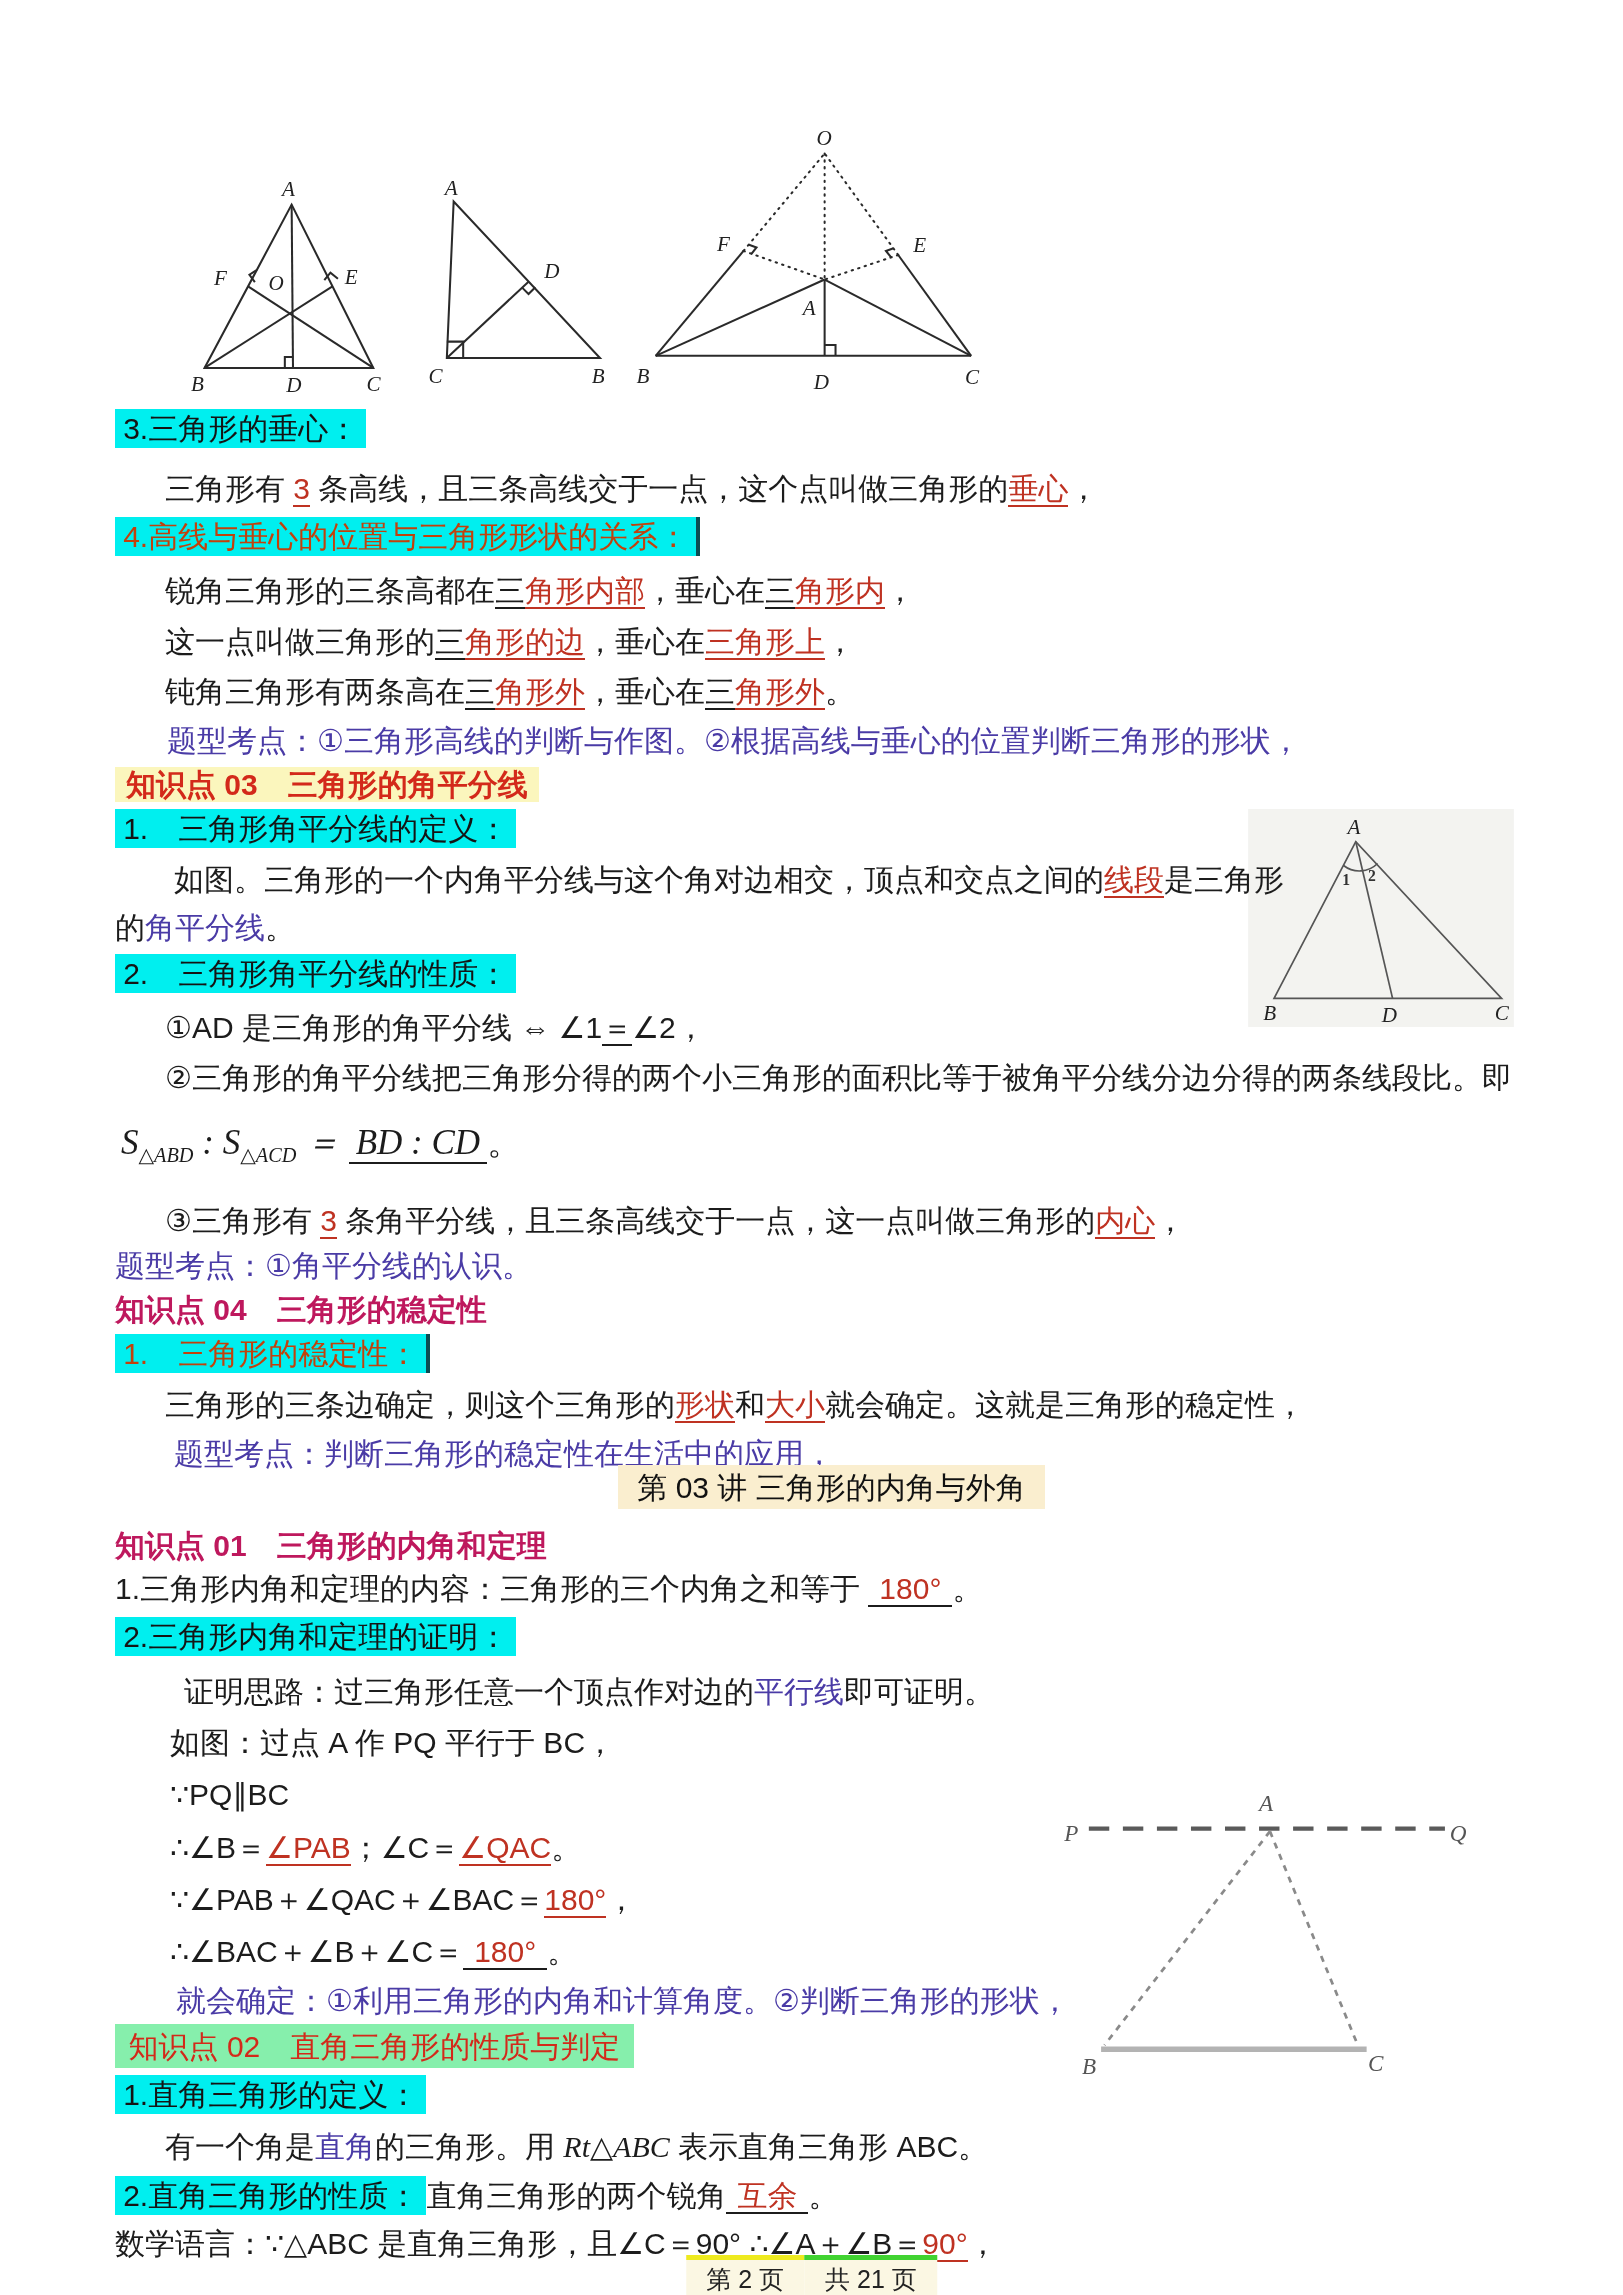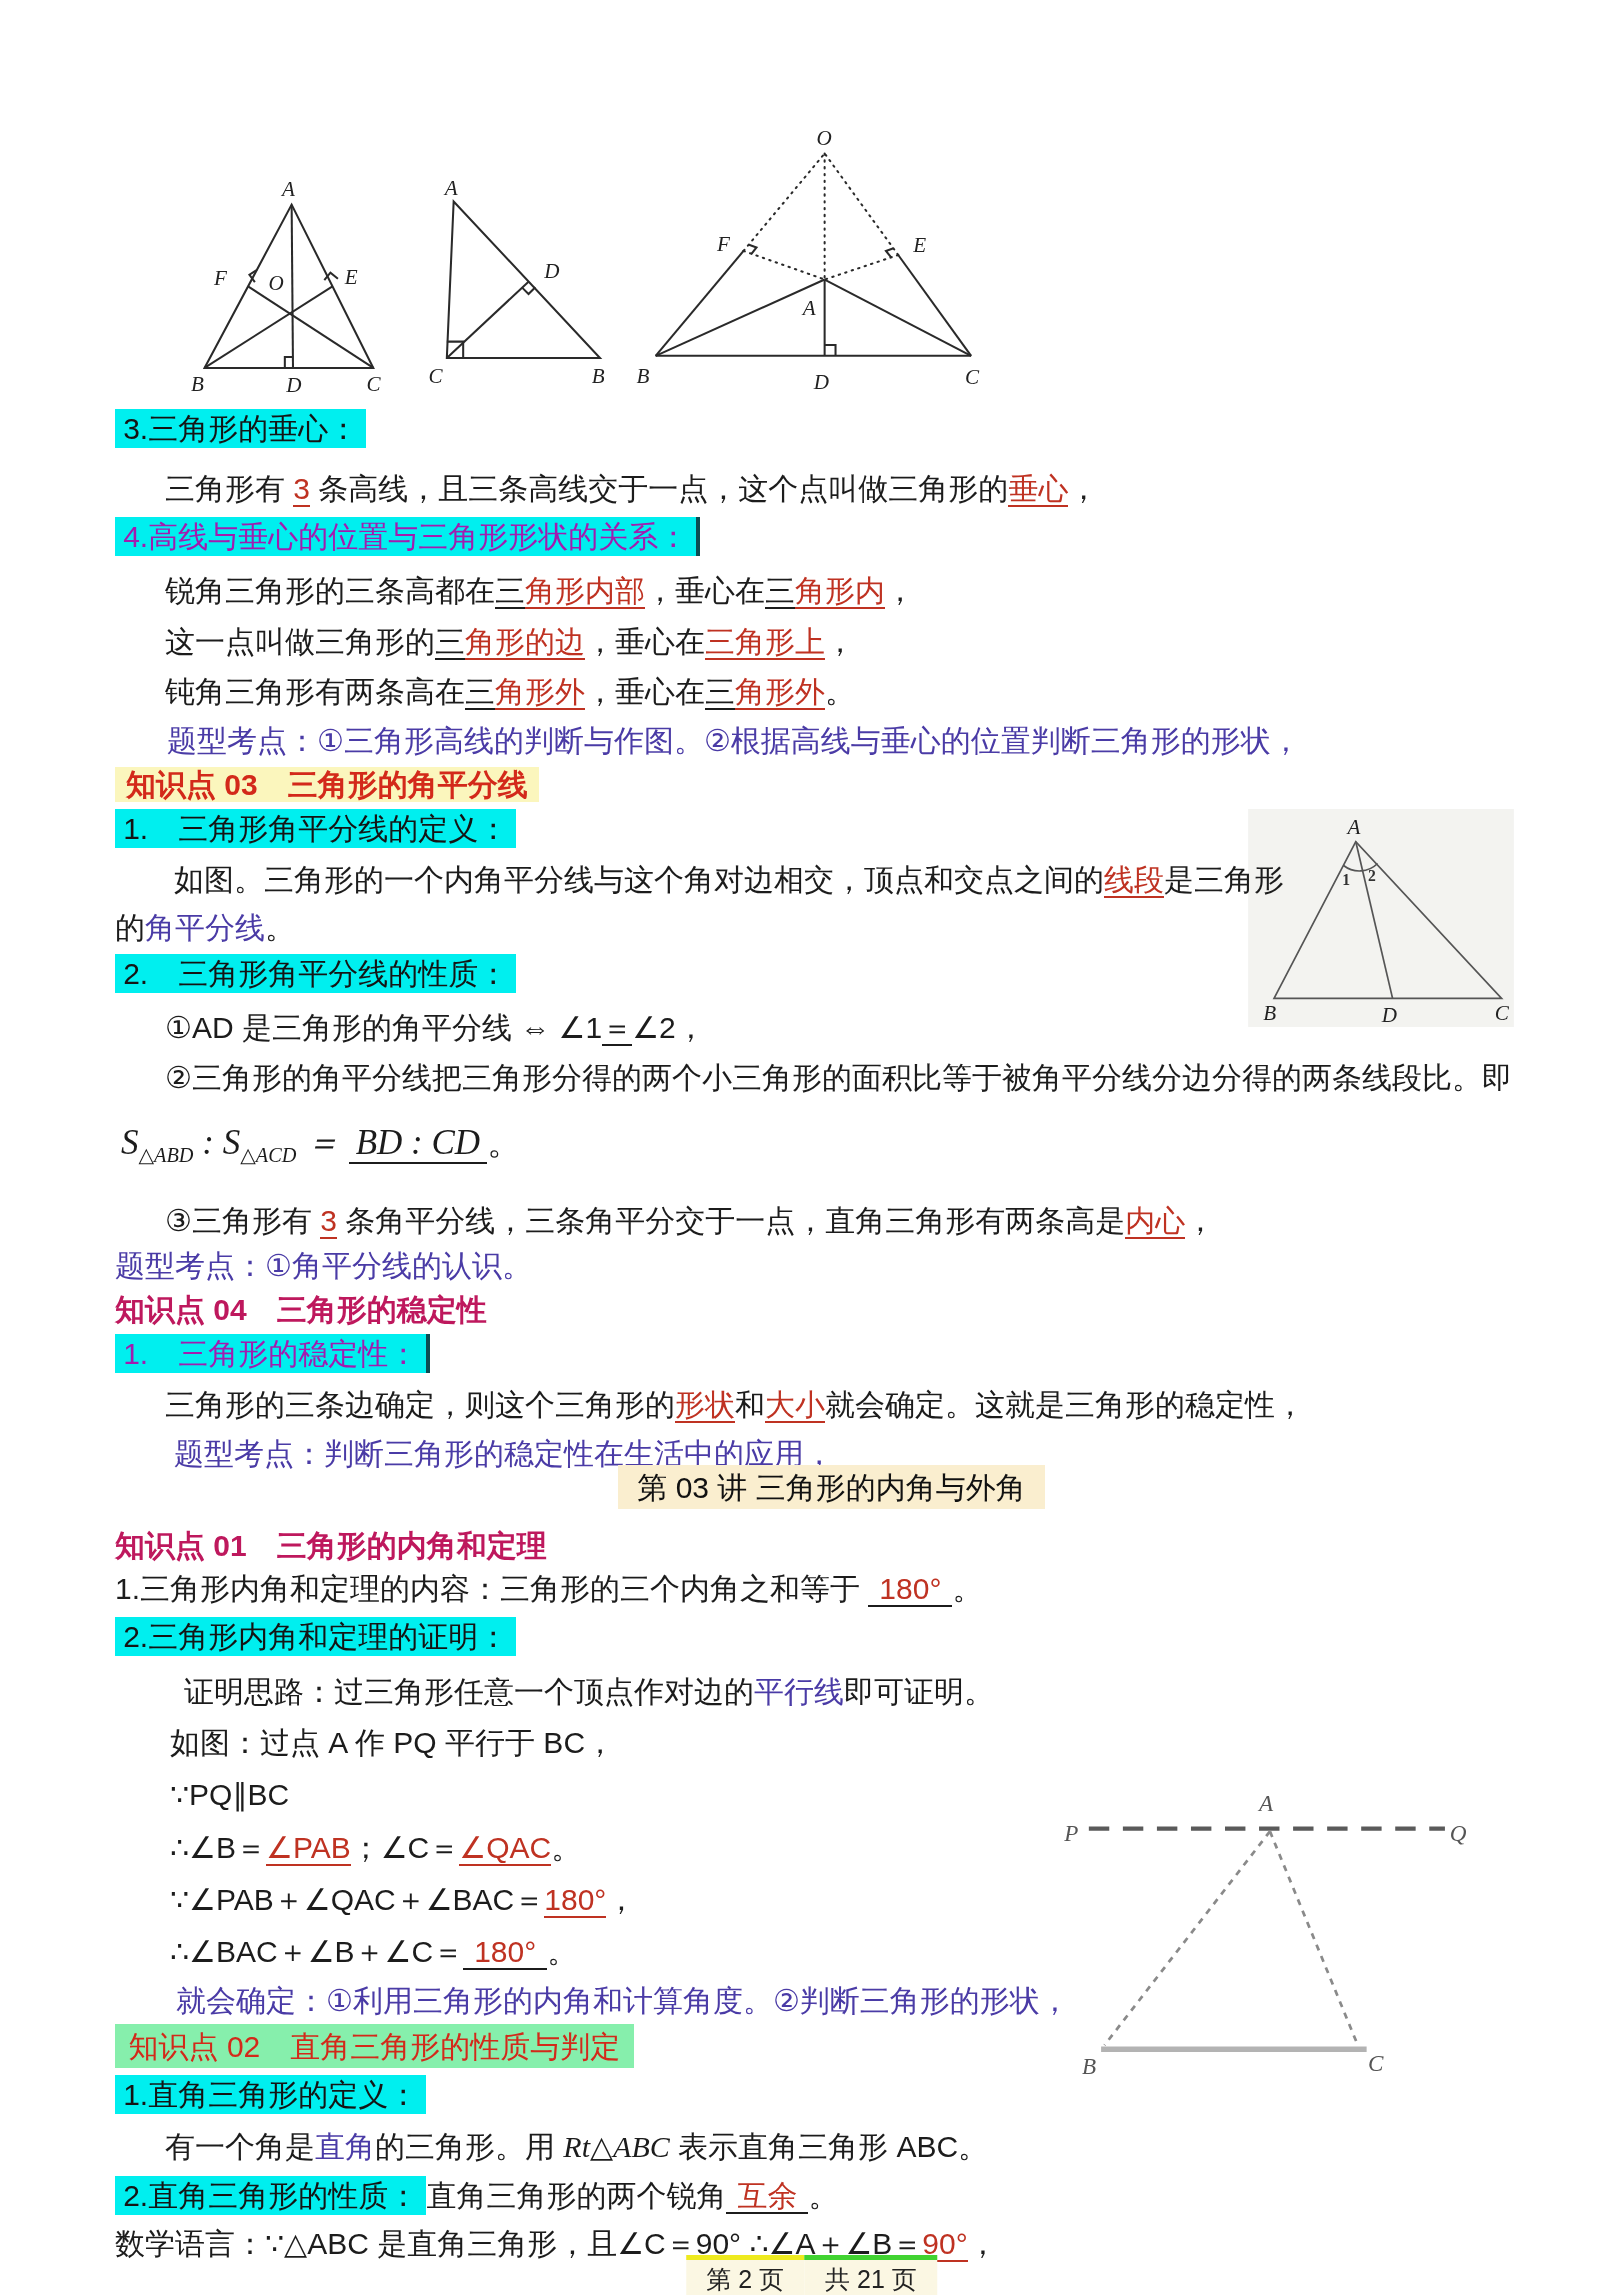--- a/index.html
+++ b/index.html
@@ -6,21 +6,21 @@
   .page{position:relative;width:1623px;height:2295px;background:#ffffff;overflow:hidden;
         font-family:"Liberation Sans","DejaVu Sans",sans-serif;color:#1c1c1c;}
   .line{position:absolute;white-space:nowrap;font-size:30px;line-height:1.3;border-radius:8px;}
   .line.center{left:0;width:100%;text-align:center;padding-left:20px;}
   .s-b{color:#1c1c1c;}
   .s-bu{color:#1c1c1c;border-bottom:2.7px solid #1c1c1c;}
   .s-ru{color:#bf3222;border-bottom:2.7px solid #bf3222;}
   .s-rub{color:#bf3222;border-bottom:2.7px solid #1c1c1c;padding:0 11px;}
   .s-p{color:#4a3ba6;}
   .s-hc{background:#00efef;color:#141414;padding:2.7px 8.2px;}
-  .s-hcb{background:#00efef;color:#a21caf;padding:2.7px 8.2px;border-right:4.1px solid #0c4c52;}
+  .s-hcb{background:#00efef;color:#c2410c;padding:2.7px 8.2px;border-right:4.1px solid #0c4c52;}
   .s-rh{color:#be185d;font-weight:bold;}
   .s-rhy{color:#d3291a;font-weight:bold;background:#fbf6bd;padding:1.4px 11px;}
   .s-rhyb{color:#d3291a;font-weight:normal;background:#86efac;padding:5.5px 13.6px;}
   .s-si{font-family:"Liberation Serif","DejaVu Serif",serif;font-style:italic;}
   .s-sisub{font-family:"Liberation Serif","DejaVu Serif",serif;font-style:italic;font-size:0.58em;vertical-align:-0.4em;}
   .s-siu{font-family:"Liberation Serif","DejaVu Serif",serif;font-style:italic;border-bottom:2.7px solid #1c1c1c;padding:0 6.8px;}
   .s-title{background:#faeecf;color:#111;padding:5.5px 19px;}
   .diagram{position:absolute;}
   .diagram svg{display:block;}
   .dlabel{font-family:"Liberation Serif","DejaVu Serif",serif;font-style:italic;font-size:31px;fill:#222;}
@@ -141,21 +141,21 @@
       <div class="line" style="top: 672px; left: 165px;"><span class="s-b">钝角三角形有两条高在</span><span class="s-bu">三</span><span class="s-ru">角形外</span><span class="s-b">，垂心在</span><span class="s-bu">三</span><span class="s-ru">角形外</span><span class="s-b">。</span></div>
       <div class="line" style="top: 721px; left: 167px;"><span class="s-p">题型考点：①三角形高线的判断与作图。②根据高线与垂心的位置判断三角形的形状，</span></div>
       <div class="line" style="top: 765px; left: 115px;"><span class="s-rhy">知识点 03　三角形的角平分线</span></div>
       <div class="line" style="top: 809px; left: 115px;"><span class="s-hc">1.　三角形角平分线的定义：</span></div>
       <div class="line" style="top: 860px; left: 174px;"><span class="s-b">如图。三角形的一个内角平分线与这个角对边相交，顶点和交点之间的</span><span class="s-ru">线段</span><span class="s-b">是三角形</span></div>
       <div class="line" style="top: 908px; left: 115px;"><span class="s-b">的</span><span class="s-p">角平分线</span><span class="s-b">。</span></div>
       <div class="line" style="top: 954px; left: 115px;"><span class="s-hc">2.　三角形角平分线的性质：</span></div>
       <div class="line" style="top: 1008px; left: 165px;"><span class="s-b">①AD 是三角形的角平分线 ⇔ ∠1</span><span class="s-bu">＝</span><span class="s-b">∠2，</span></div>
       <div class="line" style="top: 1058px; left: 165px;"><span class="s-b">②三角形的角平分线把三角形分得的两个小三角形的面积比等于被角平分线分边分得的两条线段比。即</span></div>
       <div class="line" style="top: 1119px; left: 121px; font-size: 35px;"><span class="s-si">S</span><span class="s-sisub">△ABD</span><span class="s-si"> : </span><span class="s-si">S</span><span class="s-sisub">△ACD</span><span class="s-si"> ＝ </span><span class="s-siu">BD : CD</span><span class="s-b">。</span></div>
-      <div class="line" style="top: 1201px; left: 165px;"><span class="s-b">③三角形有 </span><span class="s-ru">3</span><span class="s-b"> 条角平分线，三条角平分交于一点，直角三角形有两条高是</span><span class="s-ru">内心</span><span class="s-b">，</span></div>
+      <div class="line" style="top: 1201px; left: 165px;"><span class="s-b">③三角形有 </span><span class="s-ru">3</span><span class="s-b"> 条角平分线，且三条高线交于一点，这一点叫做三角形的</span><span class="s-ru">内心</span><span class="s-b">，</span></div>
       <div class="line" style="top: 1246px; left: 115px;"><span class="s-p">题型考点：①角平分线的认识。</span></div>
       <div class="line" style="top: 1290px; left: 115px;"><span class="s-rh">知识点 04　三角形的稳定性</span></div>
       <div class="line" style="top: 1334px; left: 115px;"><span class="s-hcb">1.　三角形的稳定性：</span></div>
       <div class="line" style="top: 1385px; left: 165px;"><span class="s-b">三角形的三条边确定，则这个三角形的</span><span class="s-ru">形状</span><span class="s-b">和</span><span class="s-ru">大小</span><span class="s-b">就会确定。这就是三角形的稳定性，</span></div>
       <div class="line" style="top: 1434px; left: 174px;"><span class="s-p">题型考点：判断三角形的稳定性在生活中的应用，</span></div>
       <div class="line center" style="top: 1467px;"><span class="s-title">第 03 讲 三角形的内角与外角</span></div>
       <div class="line" style="top: 1526px; left: 115px;"><span class="s-rh">知识点 01　三角形的内角和定理</span></div>
       <div class="line" style="top: 1569px; left: 115px;"><span class="s-b">1.三角形内角和定理的内容：三角形的三个内角之和等于 </span><span class="s-rub">180°</span><span class="s-b">。</span></div>
       <div class="line" style="top: 1617px; left: 115px;"><span class="s-hc">2.三角形内角和定理的证明：</span></div>
       <div class="line" style="top: 1672px; left: 184px;"><span class="s-b">证明思路：过三角形任意一个顶点作对边的</span><span class="s-p">平行线</span><span class="s-b">即可证明。</span></div>

